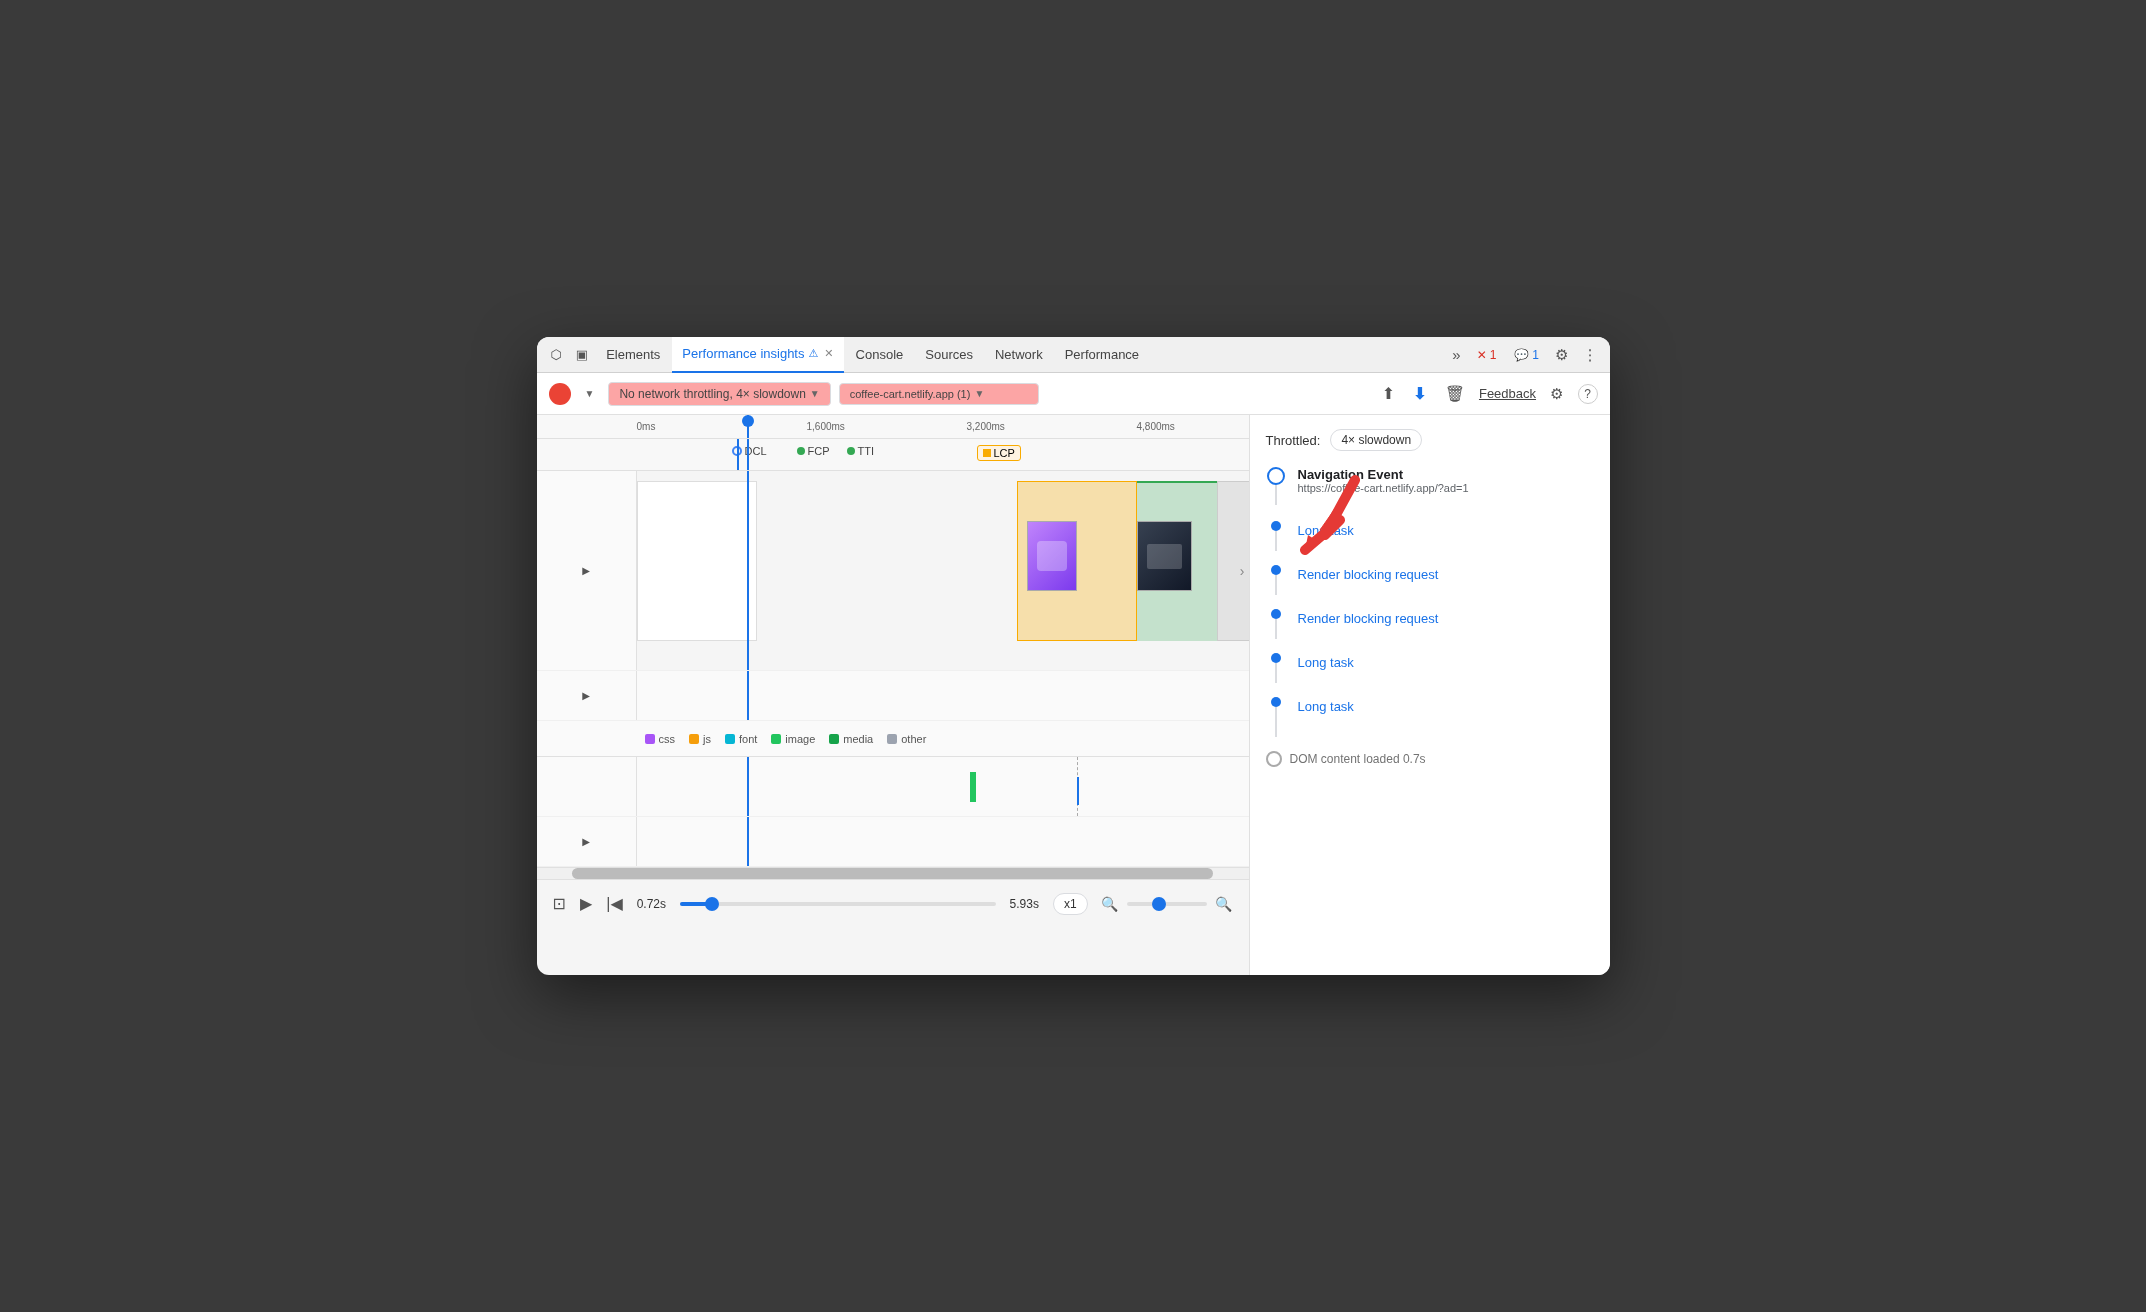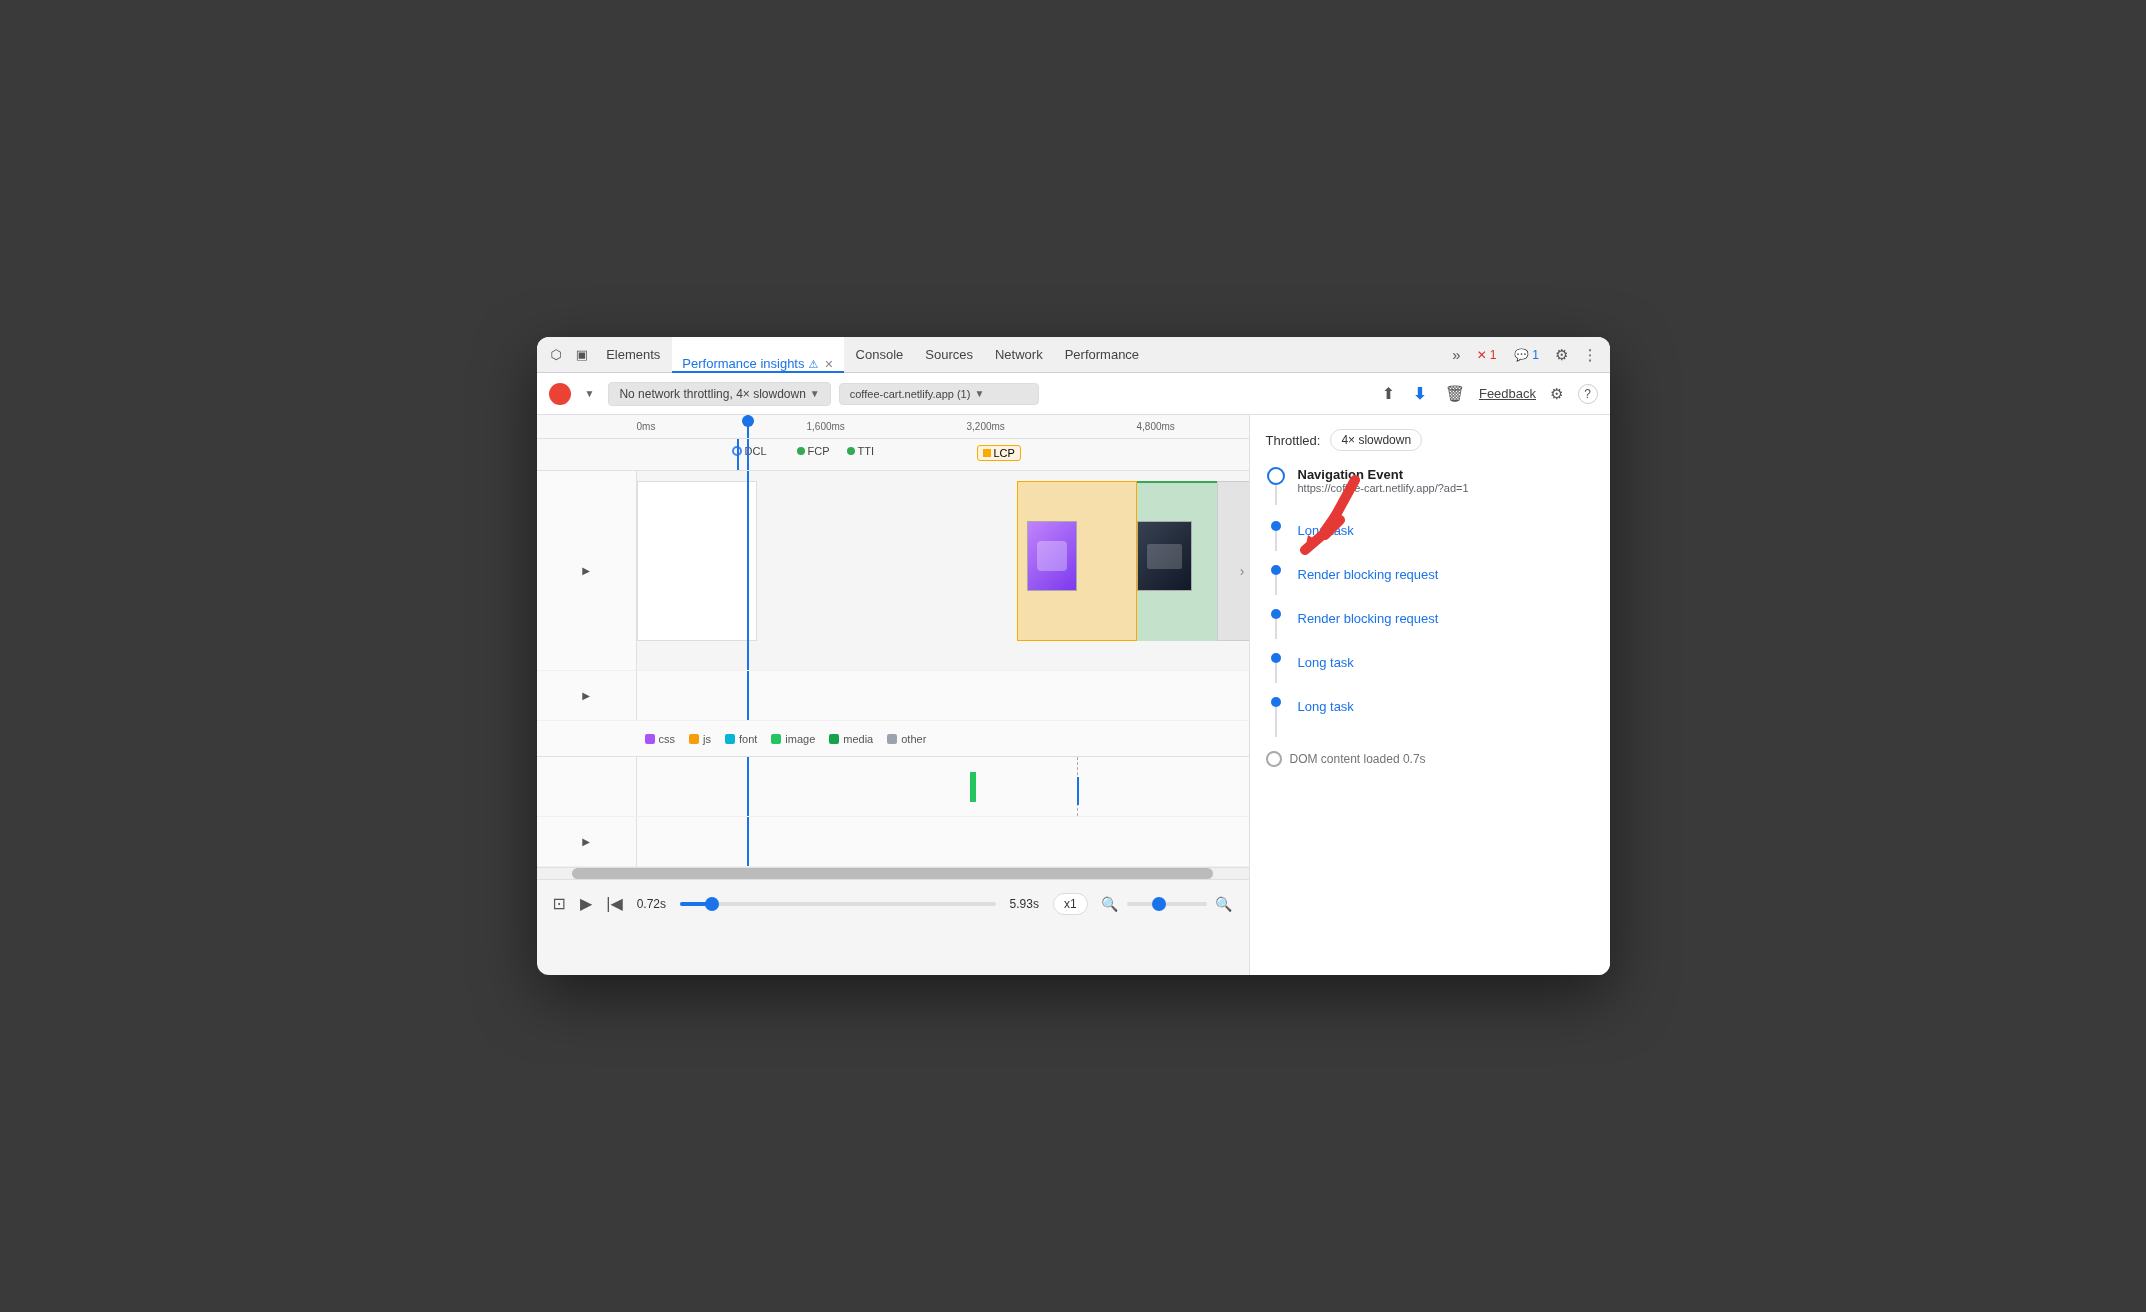--- a/index.html
+++ b/index.html
@@ -74,21 +74,20 @@
       font-size: 13px;
       color: #444;
       cursor: pointer;
       white-space: nowrap;
     }
     .tab-item.active {
       background: #fff;
       border-bottom: 2px solid #1a73e8;
       color: #1a73e8;
       font-weight: 500;
-      align-items: flex-end;
     }
     .tab-close {
       margin-left: 6px;
       font-size: 11px;
       color: #888;
     }
     .tab-warn {
       margin-left: 4px;
       font-size: 11px;
     }
@@ -130,21 +129,21 @@
     .dropdown-btn {
       display: flex;
       align-items: center;
       gap: 4px;
       padding: 4px 10px;
       border: 1px solid #dadce0;
       border-radius: 4px;
       font-size: 12px;
       color: #444;
       cursor: pointer;
-      background: #e5e5e5;
+      background: #fca5a5;
       text-align: right;
     }
     .dropdown-arrow { font-size: 10px; color: #666; }
     .url-dropdown {
       min-width: 200px;
     }
     .toolbar-icons {
       margin-left: auto;
       display: flex;
       align-items: center;

